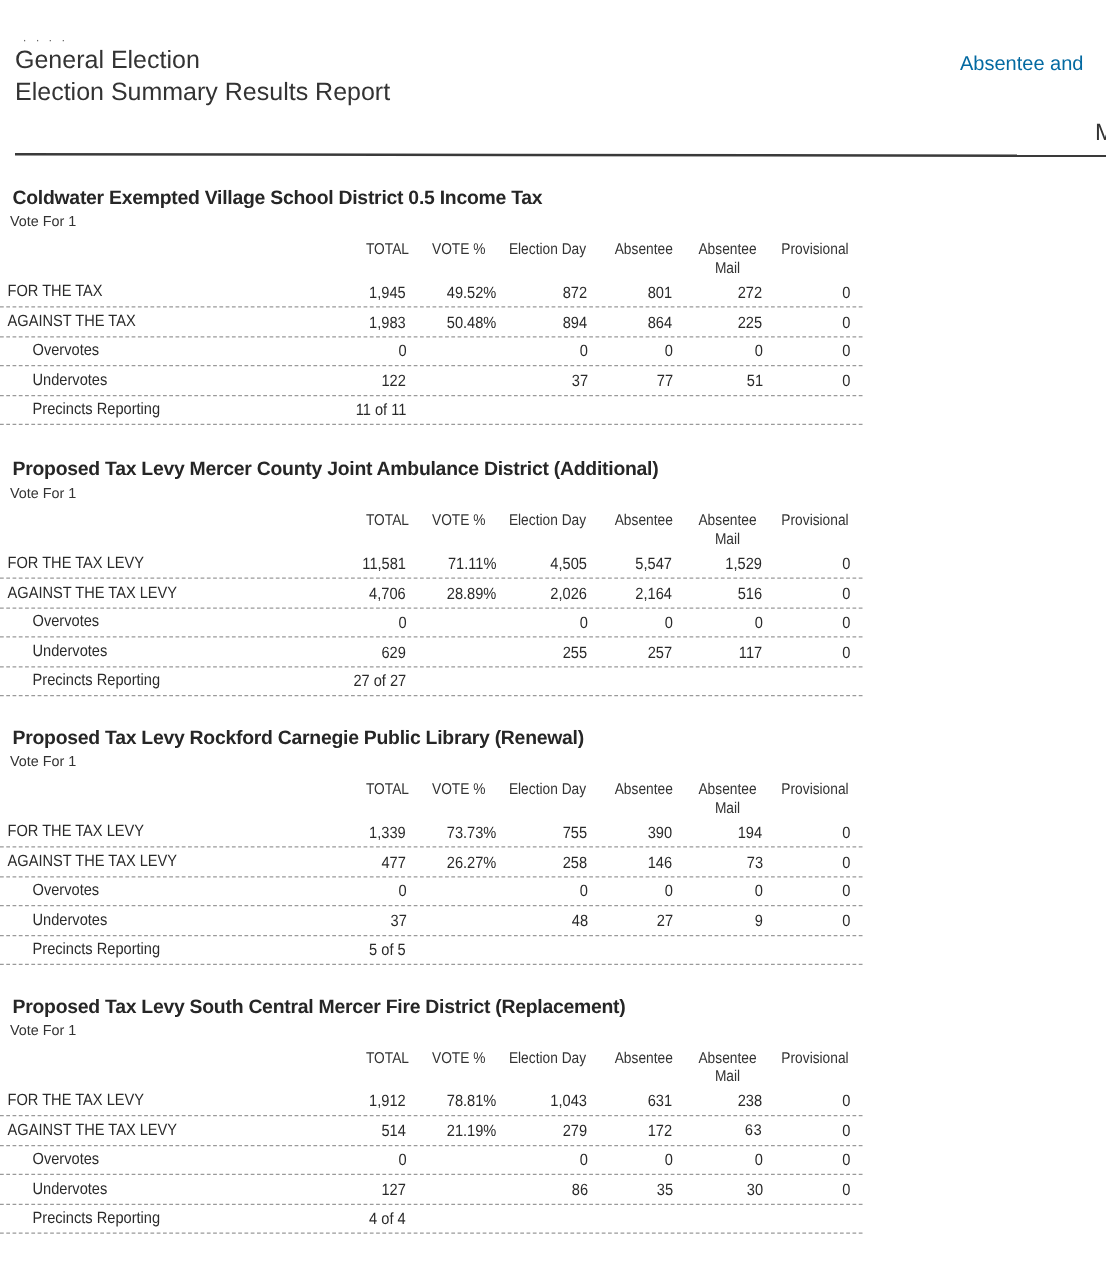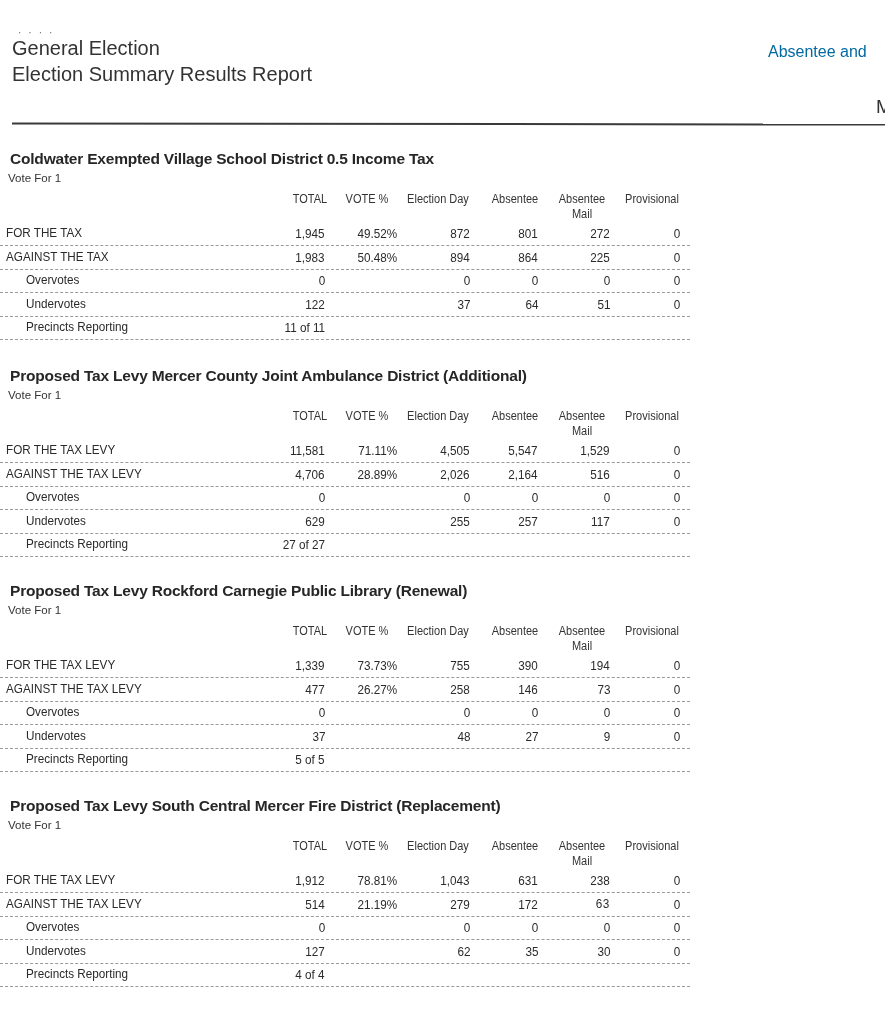--- a/index.html
+++ b/index.html
@@ -171,21 +171,21 @@
           <span class="cell" style="right: 365px;">0</span>
           <span class="cell" style="right: 220px;">0</span>
           <span class="cell" style="right: 152px;">0</span>
           <span class="cell" style="right: 80px;">0</span>
           <span class="cell" style="right: 10px;">0</span>
         </div>
         <div class="row" style="top: 142.5px;">
           <span class="label sub">Undervotes</span>
           <span class="cell" style="right: 365px;">122</span>
           <span class="cell" style="right: 220px;">37</span>
-          <span class="cell" style="right: 152px;">64</span>
+          <span class="cell" style="right: 152px;">77</span>
           <span class="cell" style="right: 80px;">51</span>
           <span class="cell" style="right: 10px;">0</span>
         </div>
         <div class="row" style="top: 166px;">
           <span class="label sub">Precincts Reporting</span>
           <span class="cell" style="right: 365px;">11 of 11</span>
         </div>
       </div>
   </div>
     <div class="contest" style="top: 367px;">
@@ -335,21 +335,21 @@
           <span class="label sub">Overvotes</span>
           <span class="cell" style="right: 365px;">0</span>
           <span class="cell" style="right: 220px;">0</span>
           <span class="cell" style="right: 152px;">0</span>
           <span class="cell" style="right: 80px;">0</span>
           <span class="cell" style="right: 10px;">0</span>
         </div>
         <div class="row" style="top: 142.5px;">
           <span class="label sub">Undervotes</span>
           <span class="cell" style="right: 365px;">127</span>
-          <span class="cell" style="right: 220px;">62</span>
+          <span class="cell" style="right: 220px;">86</span>
           <span class="cell" style="right: 152px;">35</span>
           <span class="cell" style="right: 80px;">30</span>
           <span class="cell" style="right: 10px;">0</span>
         </div>
         <div class="row" style="top: 166px;">
           <span class="label sub">Precincts Reporting</span>
           <span class="cell" style="right: 365px;">4 of 4</span>
         </div>
       </div>
   </div>

